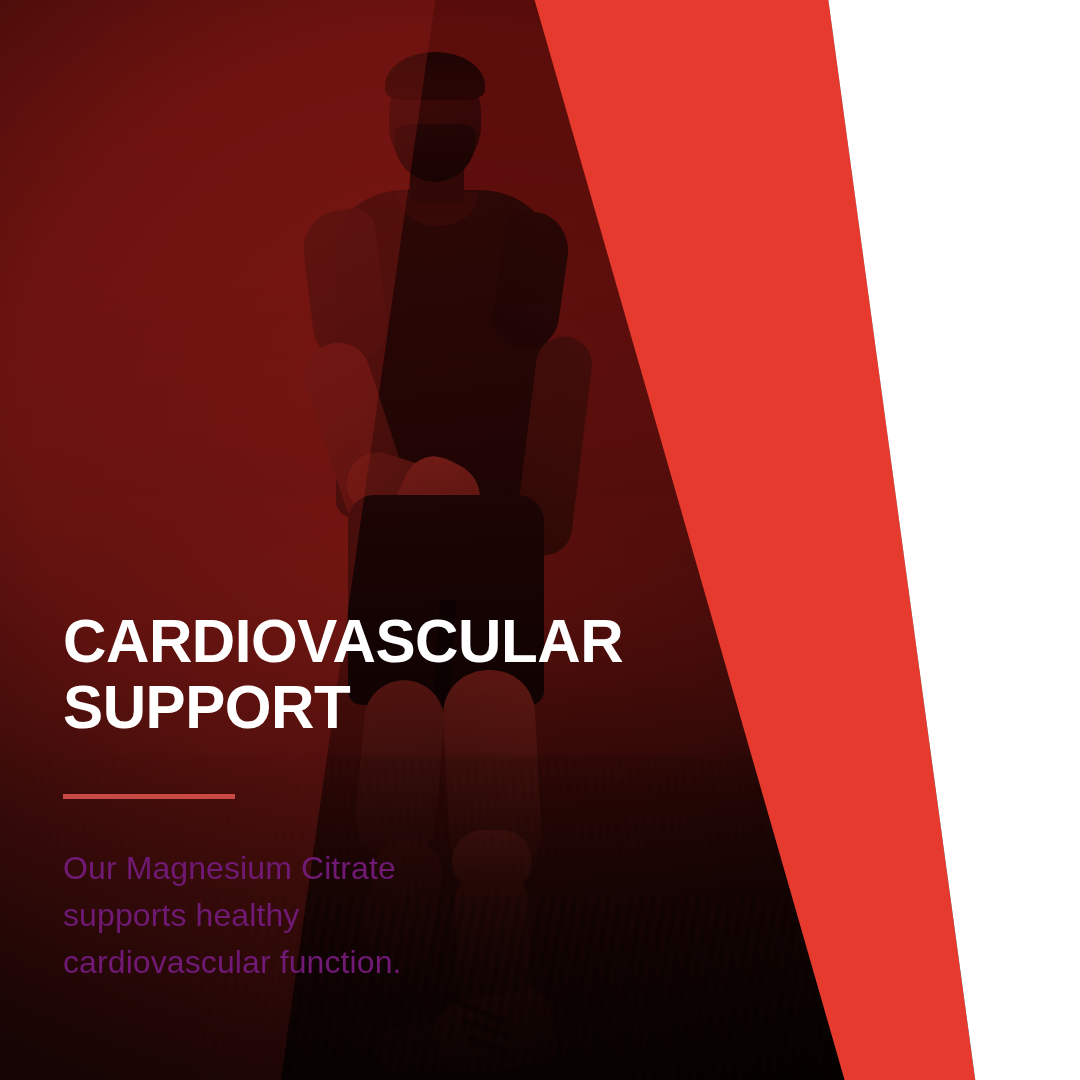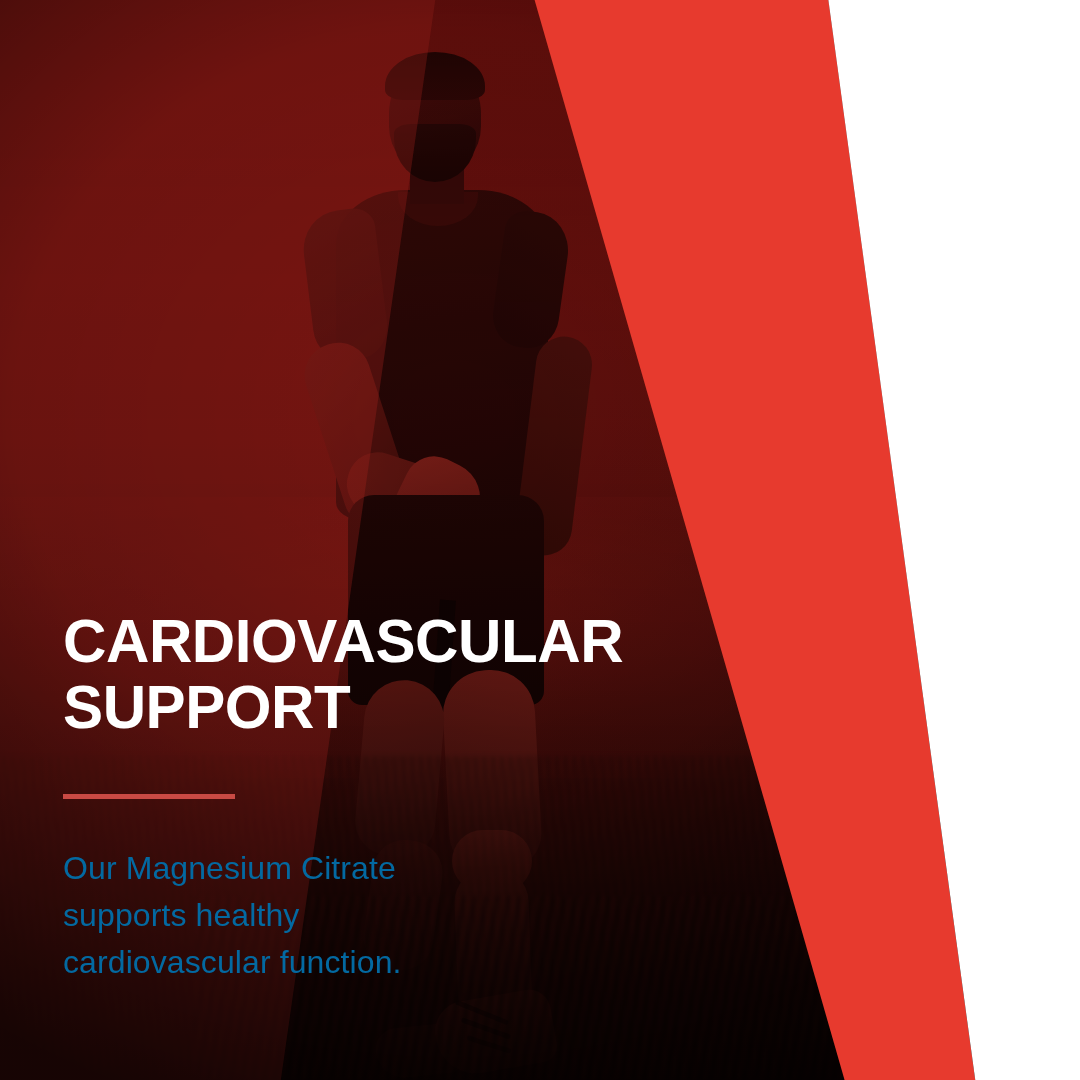--- a/index.html
+++ b/index.html
@@ -324,21 +324,21 @@
   .divider {
     width: 172px;
     height: 5px;
     background: #c94a44;
     margin: 54px 0 0 0;
     border: 0;
   }
 
   .subcopy {
     margin: 46px 0 0 0;
-    color: #0369a1;
+    color: #701a75;
     font-family: "Liberation Sans", sans-serif;
     font-weight: normal;
     font-size: 32px;
     line-height: 47px;
     letter-spacing: 0.1px;
     white-space: pre-line;
   }
 </style>
 </head>
 <body>

